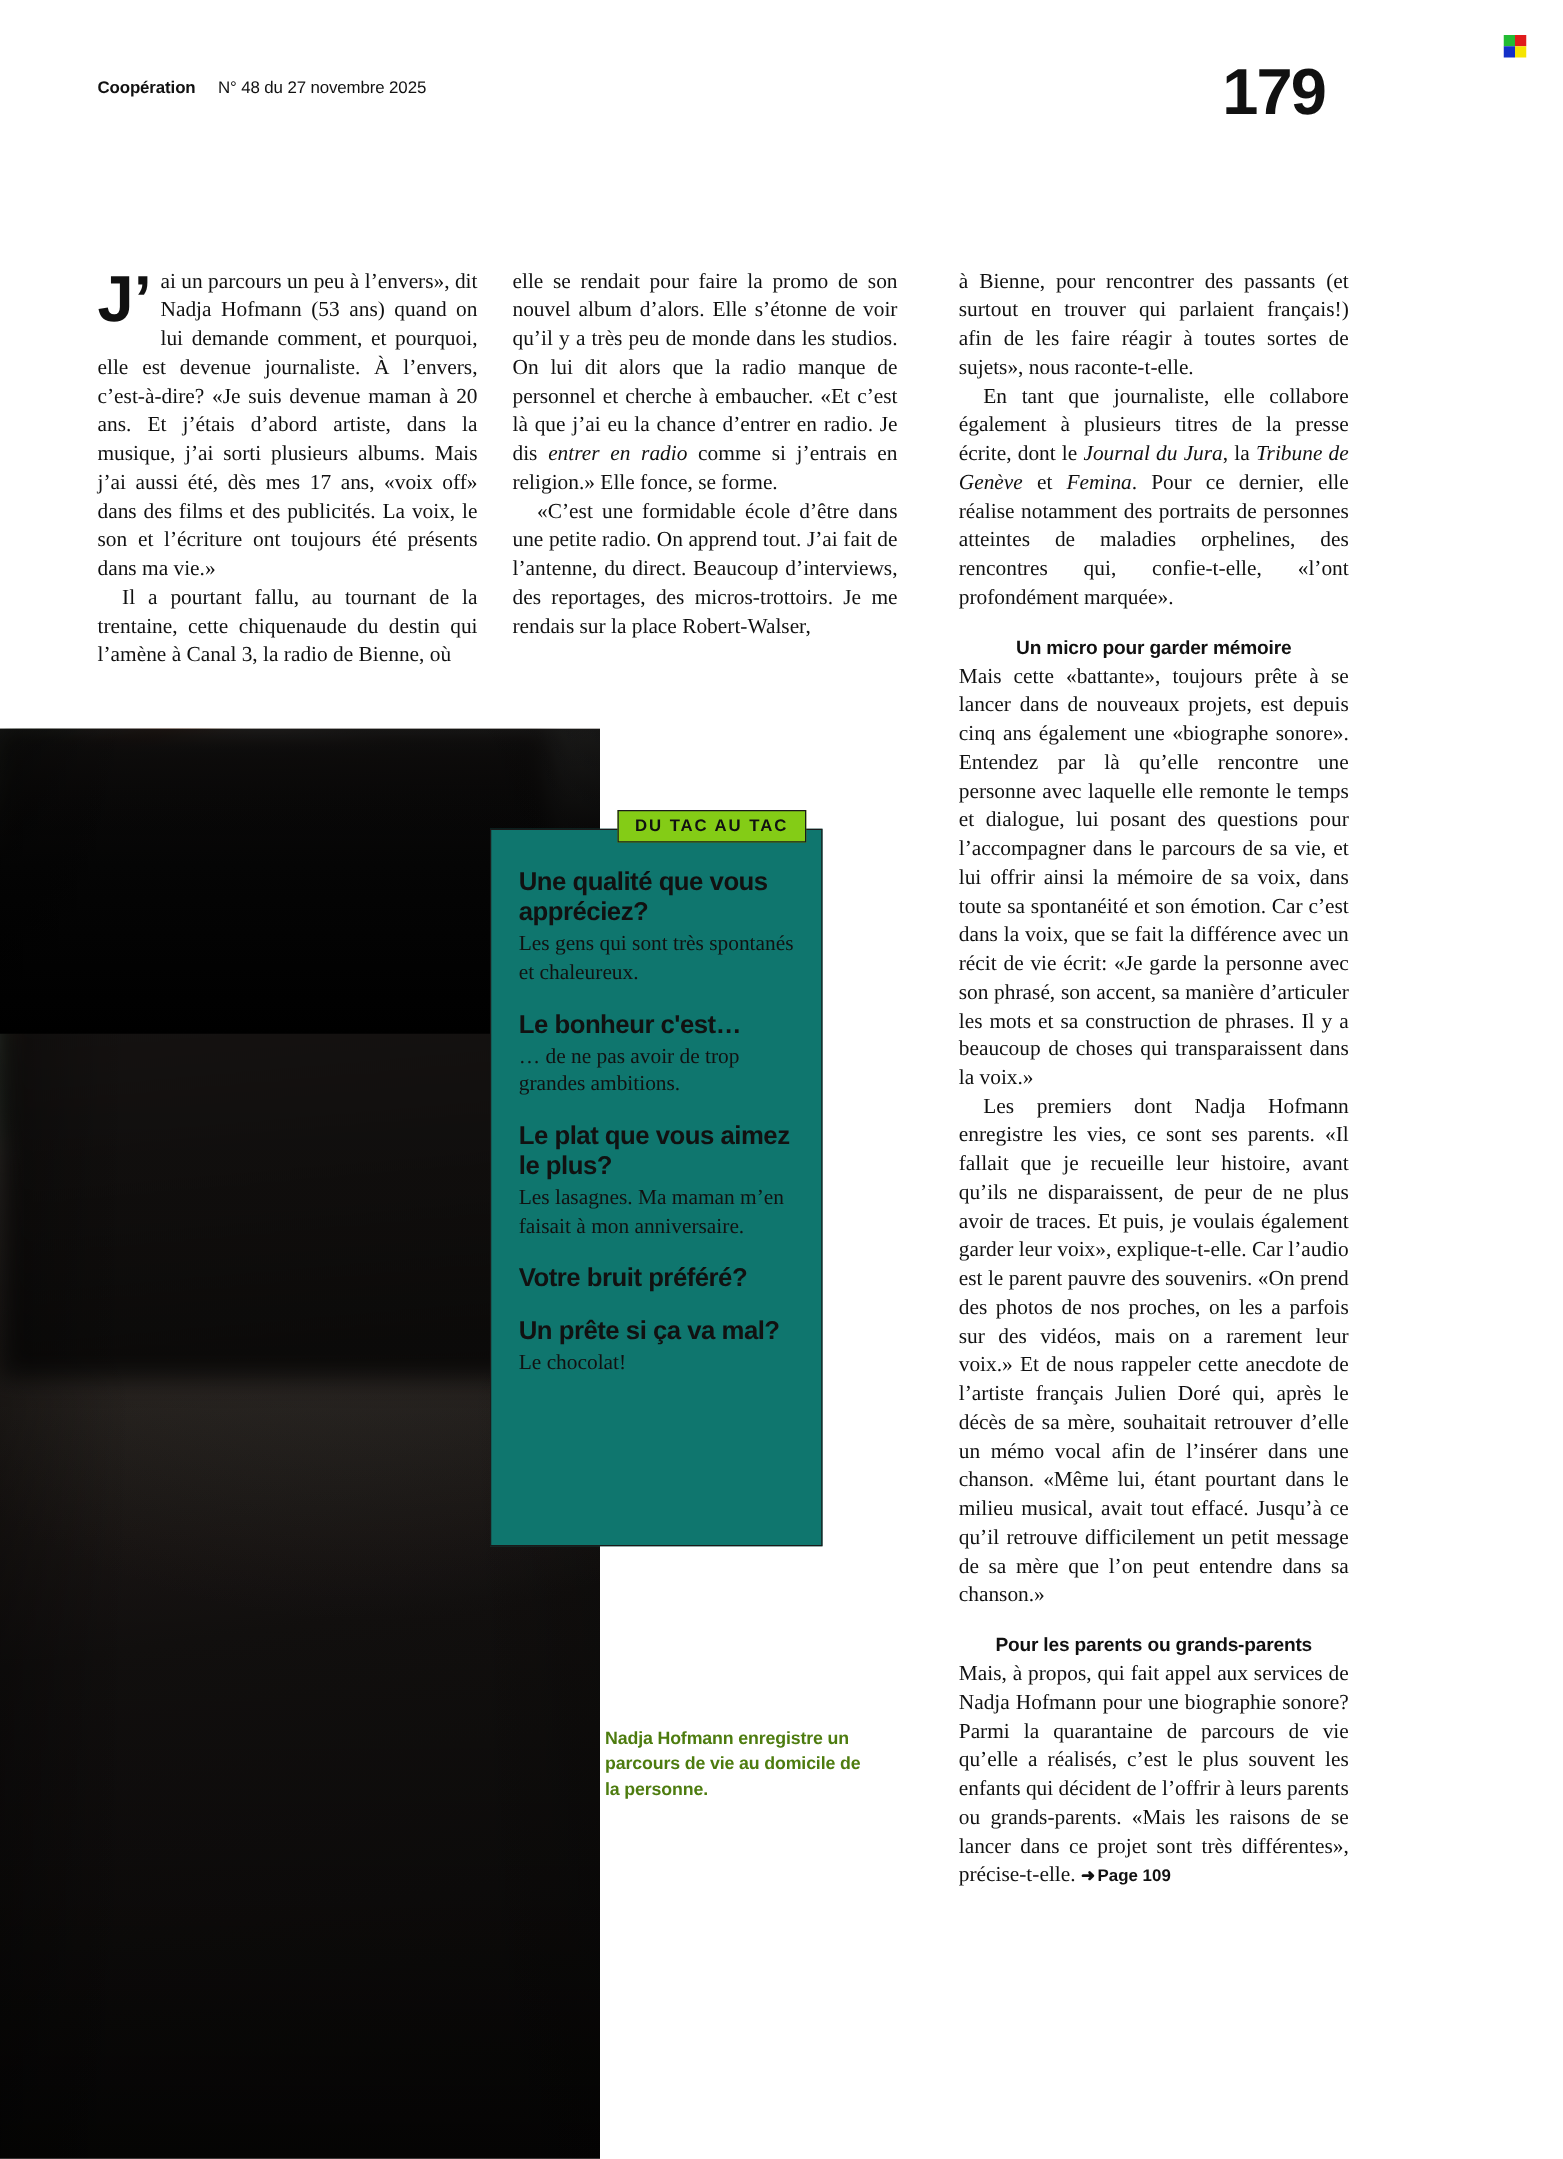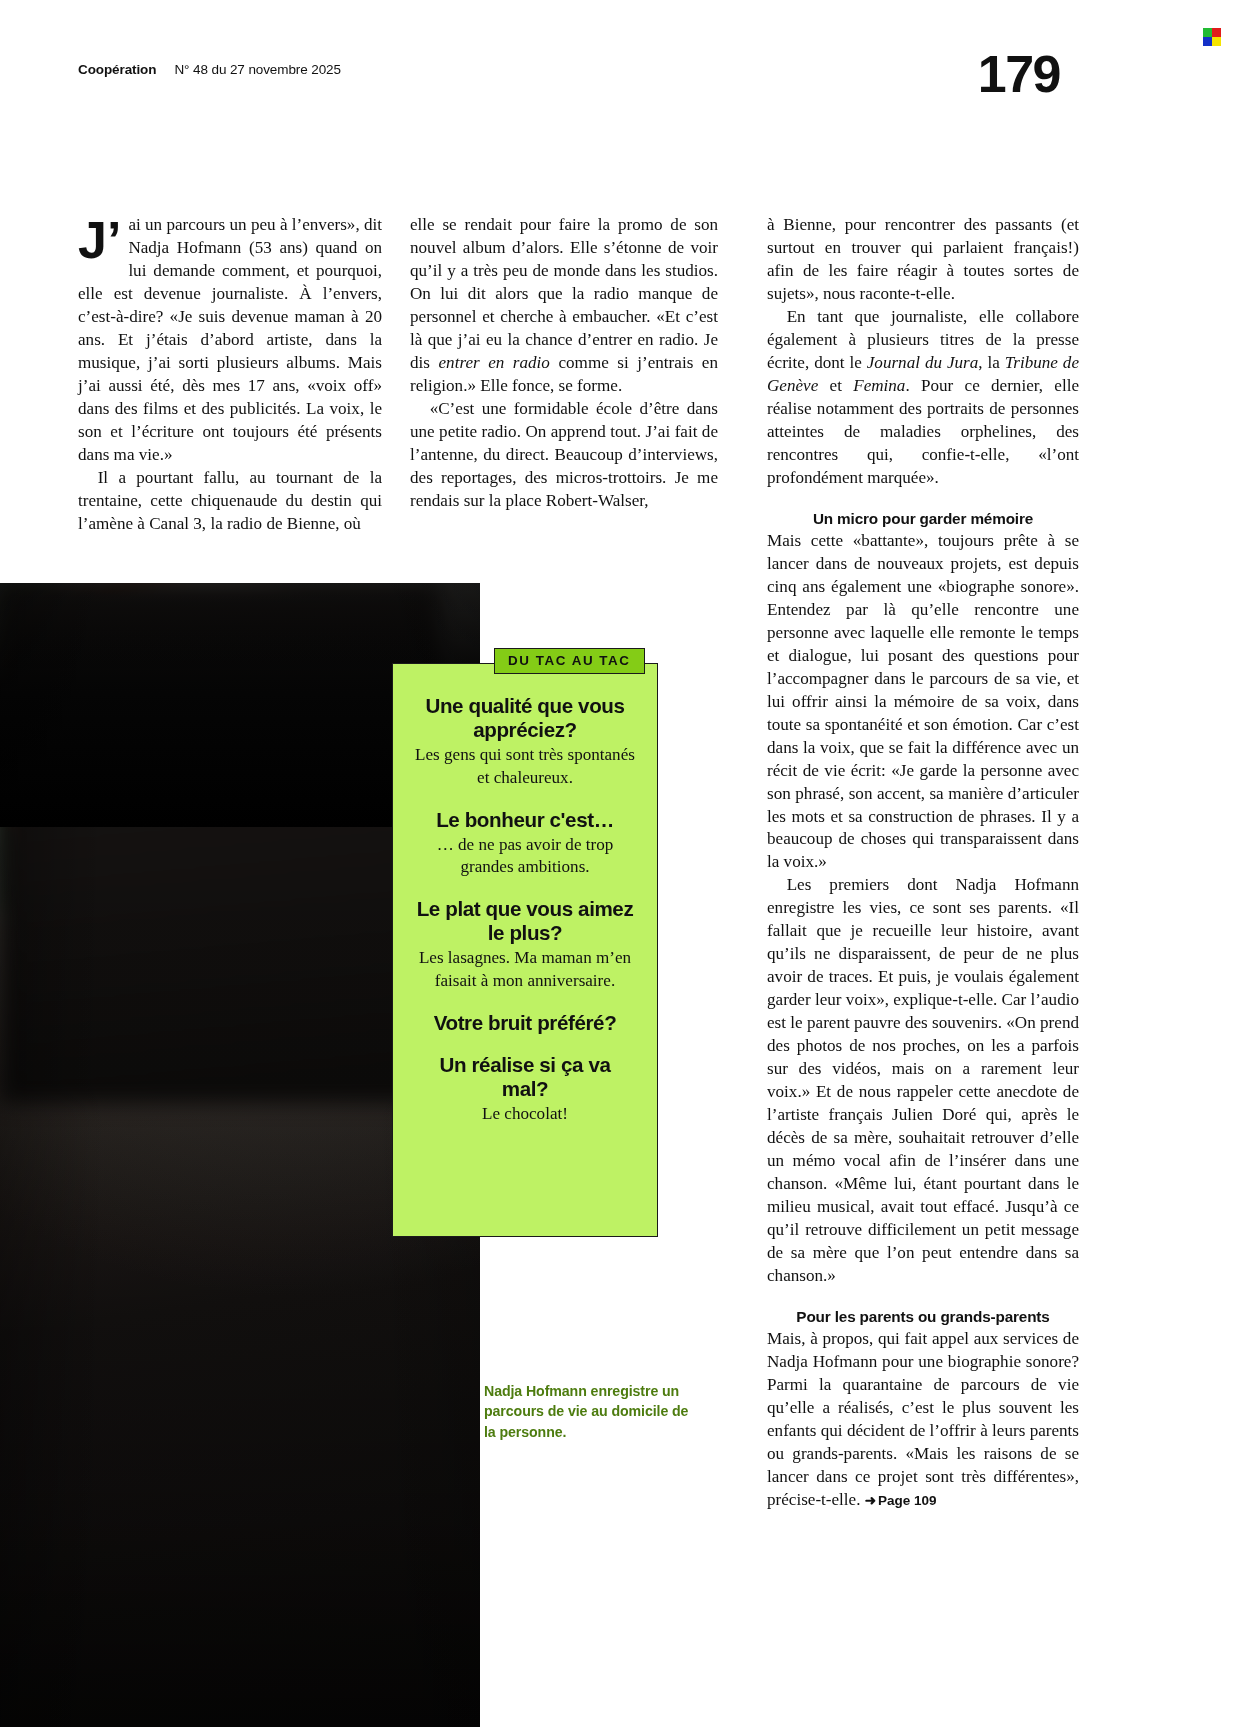--- a/index.html
+++ b/index.html
@@ -183,25 +183,24 @@
       linear-gradient(180deg, rgba(0,0,0,0.12) 0%, rgba(0,0,0,0) 18%, rgba(0,0,0,0.20) 82%, rgba(0,0,0,0.55) 100%);
   }
 
   
   .qa-box {
     position: absolute;
     left: 392px;
     top: 663px;
     width: 266px;
     height: 574px;
-    background: #bef264;
+    background: #0f766e;
     border: 1.4px solid #1a1a1a;
     box-sizing: border-box;
     padding: 30px 22px 16px 22px;
-    text-align: center;
   }
   .qa-badge {
     position: absolute;
     left: 494px;
     top: 648px;
     background: #84cc16;
     border: 1.4px solid #1a1a1a;
     padding: 5px 13px 6px 13px;
     font-family: "Liberation Sans", sans-serif;
     font-weight: bold;
@@ -303,18 +302,18 @@
     <p class="qa-a">… de ne pas avoir de trop grandes ambitions.</p>
   </div>
   <div class="qa-item">
     <p class="qa-q">Le plat que vous aimez le plus?</p>
     <p class="qa-a">Les lasagnes. Ma maman m’en faisait à mon anniversaire.</p>
   </div>
   <div class="qa-item">
     <p class="qa-q">Votre bruit préféré?</p>
   </div>
   <div class="qa-item">
-    <p class="qa-q">Un réalise si ça va mal?</p>
+    <p class="qa-q">Un prête si ça va mal?</p>
     <p class="qa-a">Le chocolat!</p>
   </div>
 </div>
 
 <div class="caption">Nadja Hofmann enregistre un parcours de vie au domicile de la personne.</div>
 
 </body></html>

